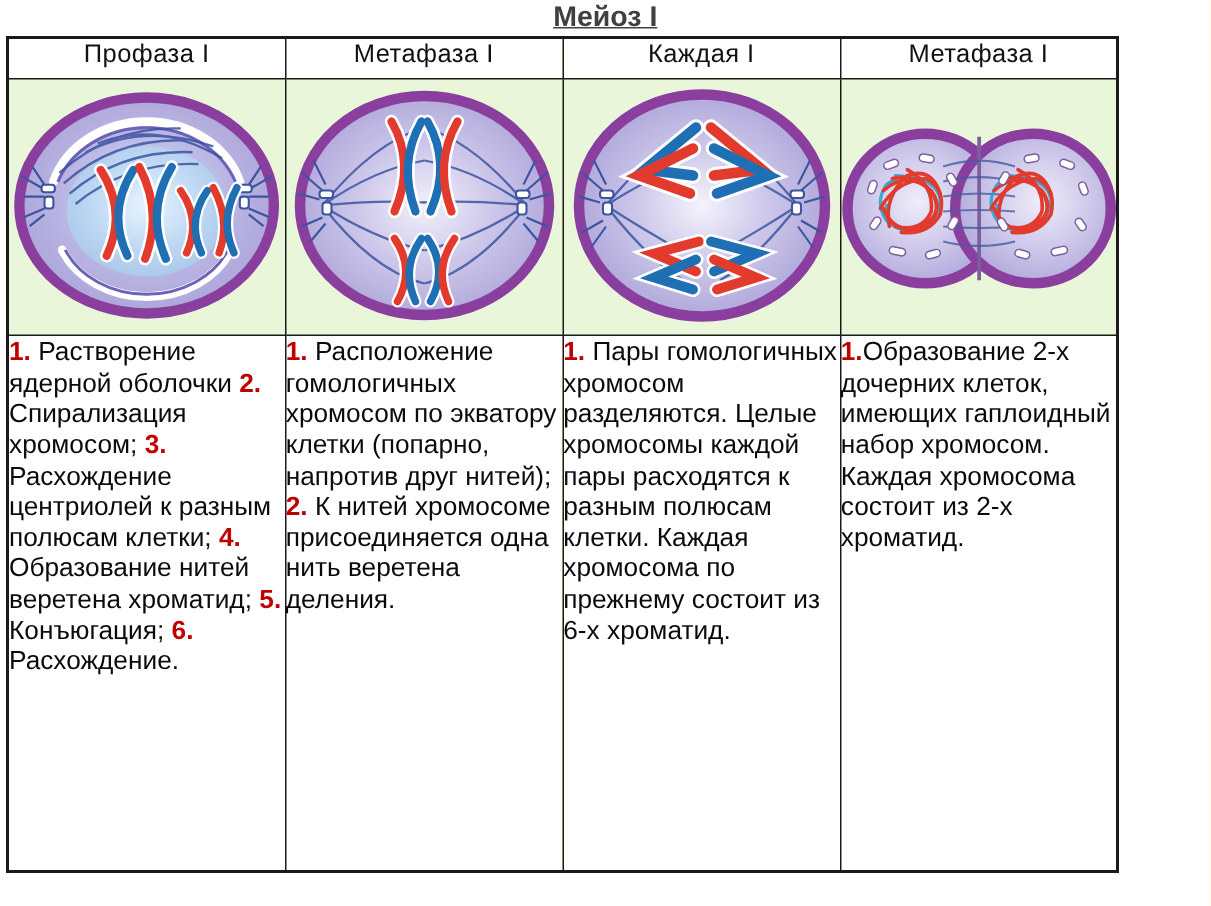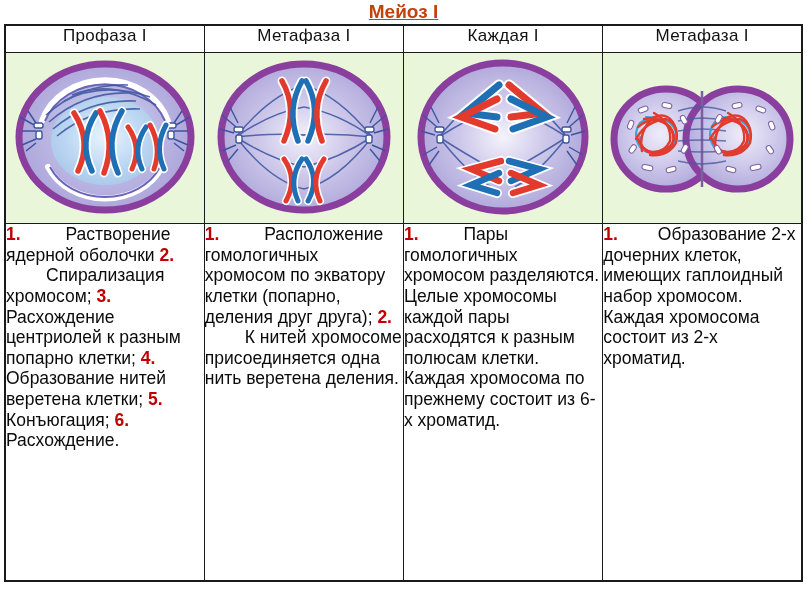--- a/index.html
+++ b/index.html
@@ -23,30 +23,30 @@
   
   .title-bar {
     height: 24px;
     display: flex;
     align-items: center;
     justify-content: center;
   }
   .title-text {
     font-size: 19px;
     font-weight: bold;
-    color: #c2410c;
+    color: #404040;
     text-decoration: underline;
     letter-spacing: 0px;
     line-height: 22px;
   }
 
   
   .table {
     margin: 0 4px;
-    width: 799px;
+    width: 742px;
     border: 2px solid #1a1a1a;
     border-collapse: collapse;
     table-layout: fixed;
     background: #fde047;
   }
   .table td, .table th {
     border: 1px solid #1a1a1a;
     padding: 0;
     vertical-align: top;
   }
@@ -85,21 +85,21 @@
     padding: 4px 4px 2px 6px;
     font-size: 17.5px;
     line-height: 1.18;
     color: #0b0b0b;
     height: 356px;
   }
   .num {
     color: #c00000;
     font-weight: bold;
   }
-  .desc-text { display: inline; padding-left: 40px; }
+  .desc-text { display: inline; }
 
   
   svg.cellart { display: block; }
 </style>
 </head>
 <body>
 
 <div class="page">
 
   <div class="title-bar">
@@ -418,28 +418,28 @@
             </svg>
           </div>
         </td>
       </tr>
 
       <tr>
 
         <td class="desc-cell">
           <span class="num">1.</span><span class="desc-text"> Растворение ядерной оболочки</span>
           <span class="num">2.</span><span class="desc-text"> Спирализация хромосом;</span>
-          <span class="num">3.</span><span class="desc-text"> Расхождение центриолей к разным попарно клетки;</span>
-          <span class="num">4.</span><span class="desc-text"> Образование нитей веретена клетки;</span>
+          <span class="num">3.</span><span class="desc-text"> Расхождение центриолей к разным полюсам клетки;</span>
+          <span class="num">4.</span><span class="desc-text"> Образование нитей веретена хроматид;</span>
           <span class="num">5.</span><span class="desc-text"> Конъюгация;</span>
           <span class="num">6.</span><span class="desc-text"> Расхождение.</span>
         </td>
 
         <td class="desc-cell">
-          <span class="num">1.</span><span class="desc-text"> Расположение гомологичных хромосом по экватору клетки (попарно, деления друг друга);</span>
+          <span class="num">1.</span><span class="desc-text"> Расположение гомологичных хромосом по экватору клетки (попарно, напротив друг нитей);</span>
           <span class="num">2.</span><span class="desc-text"> К нитей хромосоме присоединяется одна нить веретена деления.</span>
         </td>
 
         <td class="desc-cell">
           <span class="num">1.</span><span class="desc-text"> Пары гомологичных хромосом разделяются. Целые хромосомы каждой пары расходятся к разным полюсам клетки. Каждая хромосома по прежнему состоит из 6-х хроматид.</span>
         </td>
 
         <td class="desc-cell">
           <span class="num">1.</span><span class="desc-text">Образование 2-х дочерних клеток, имеющих гаплоидный набор хромосом. Каждая хромосома состоит из 2-х хроматид.</span>
         </td>

